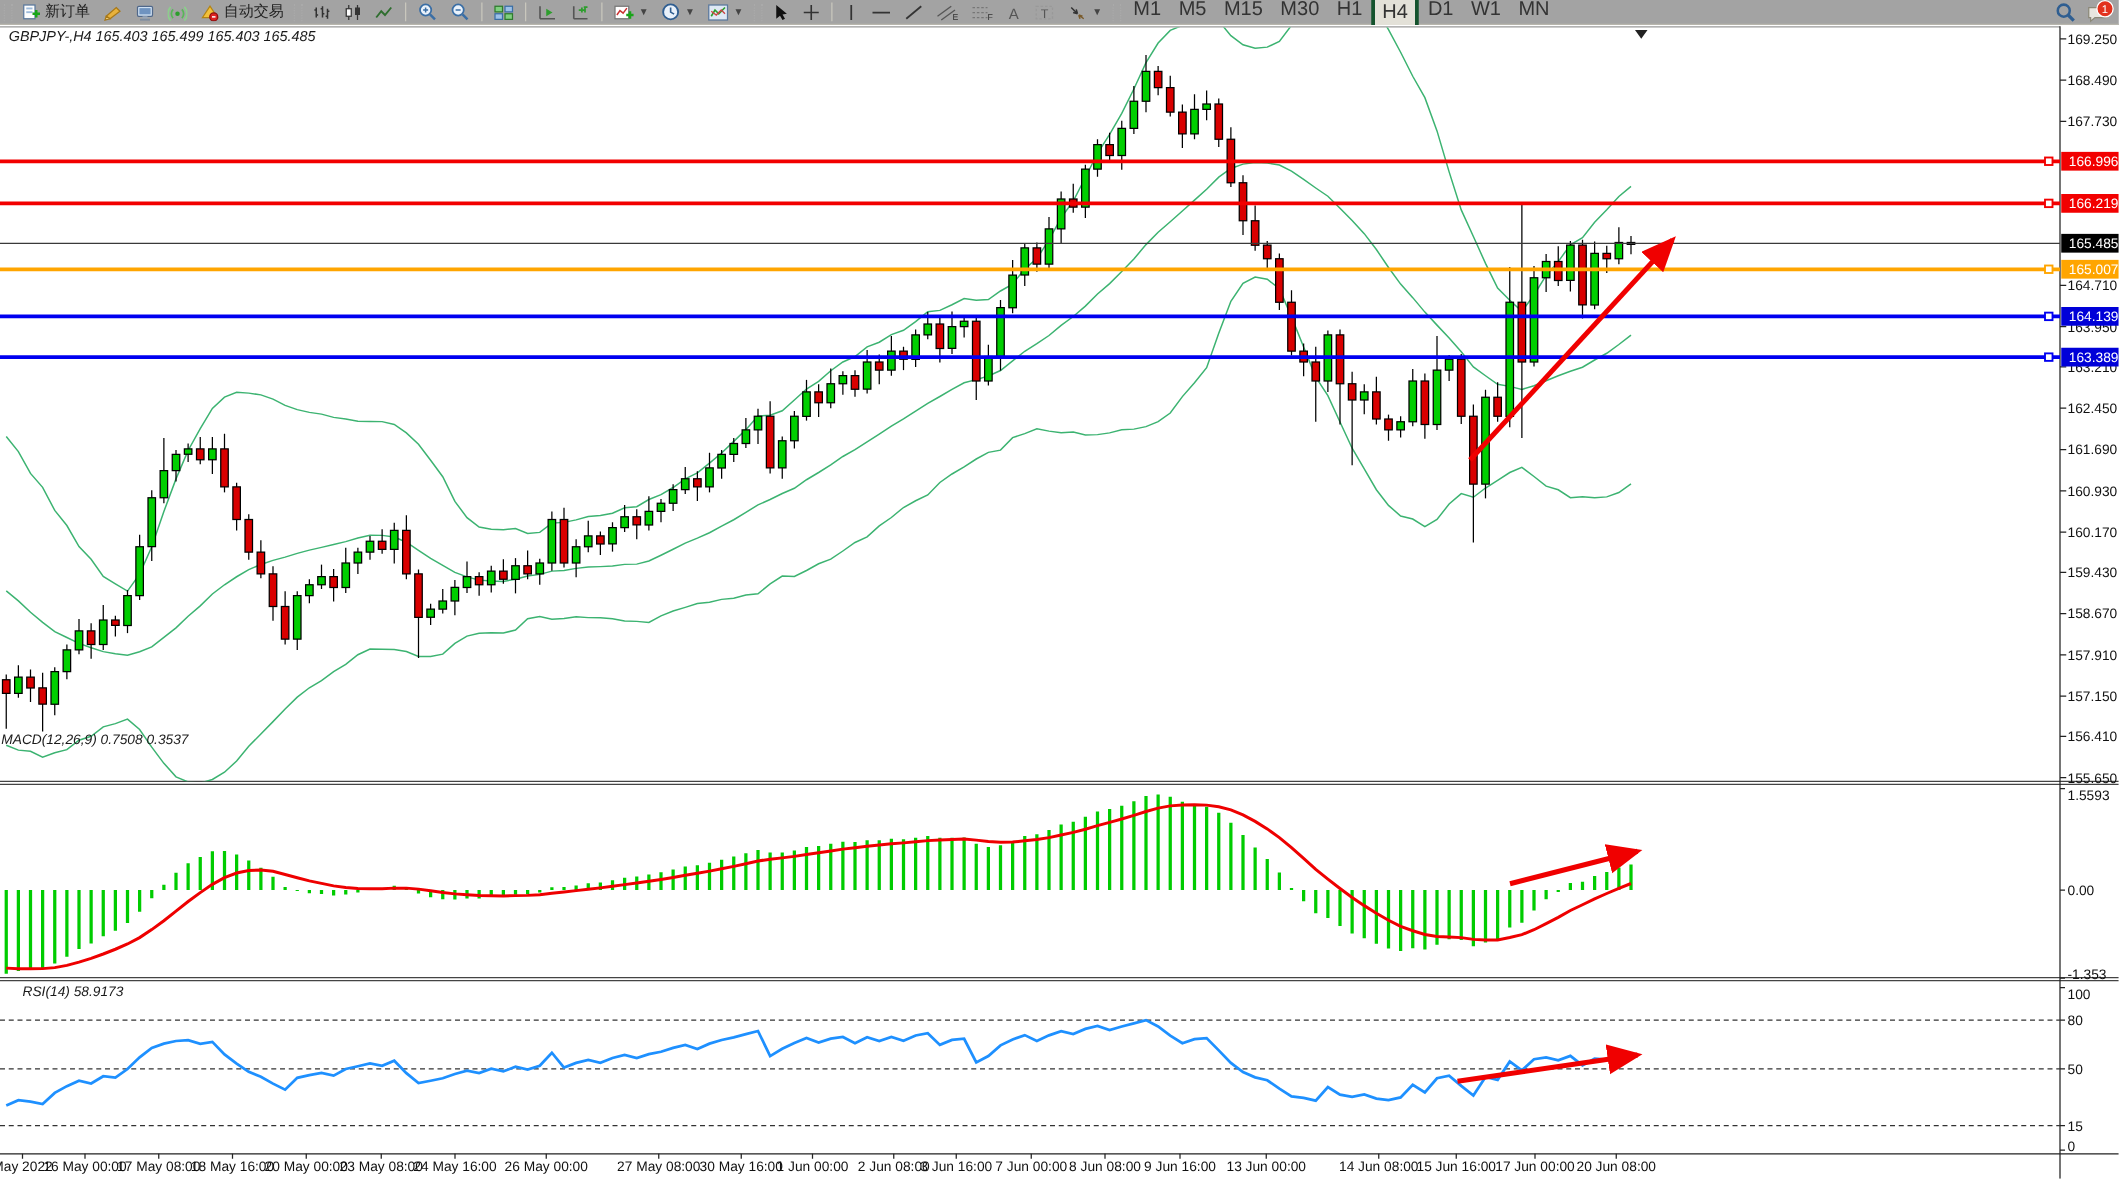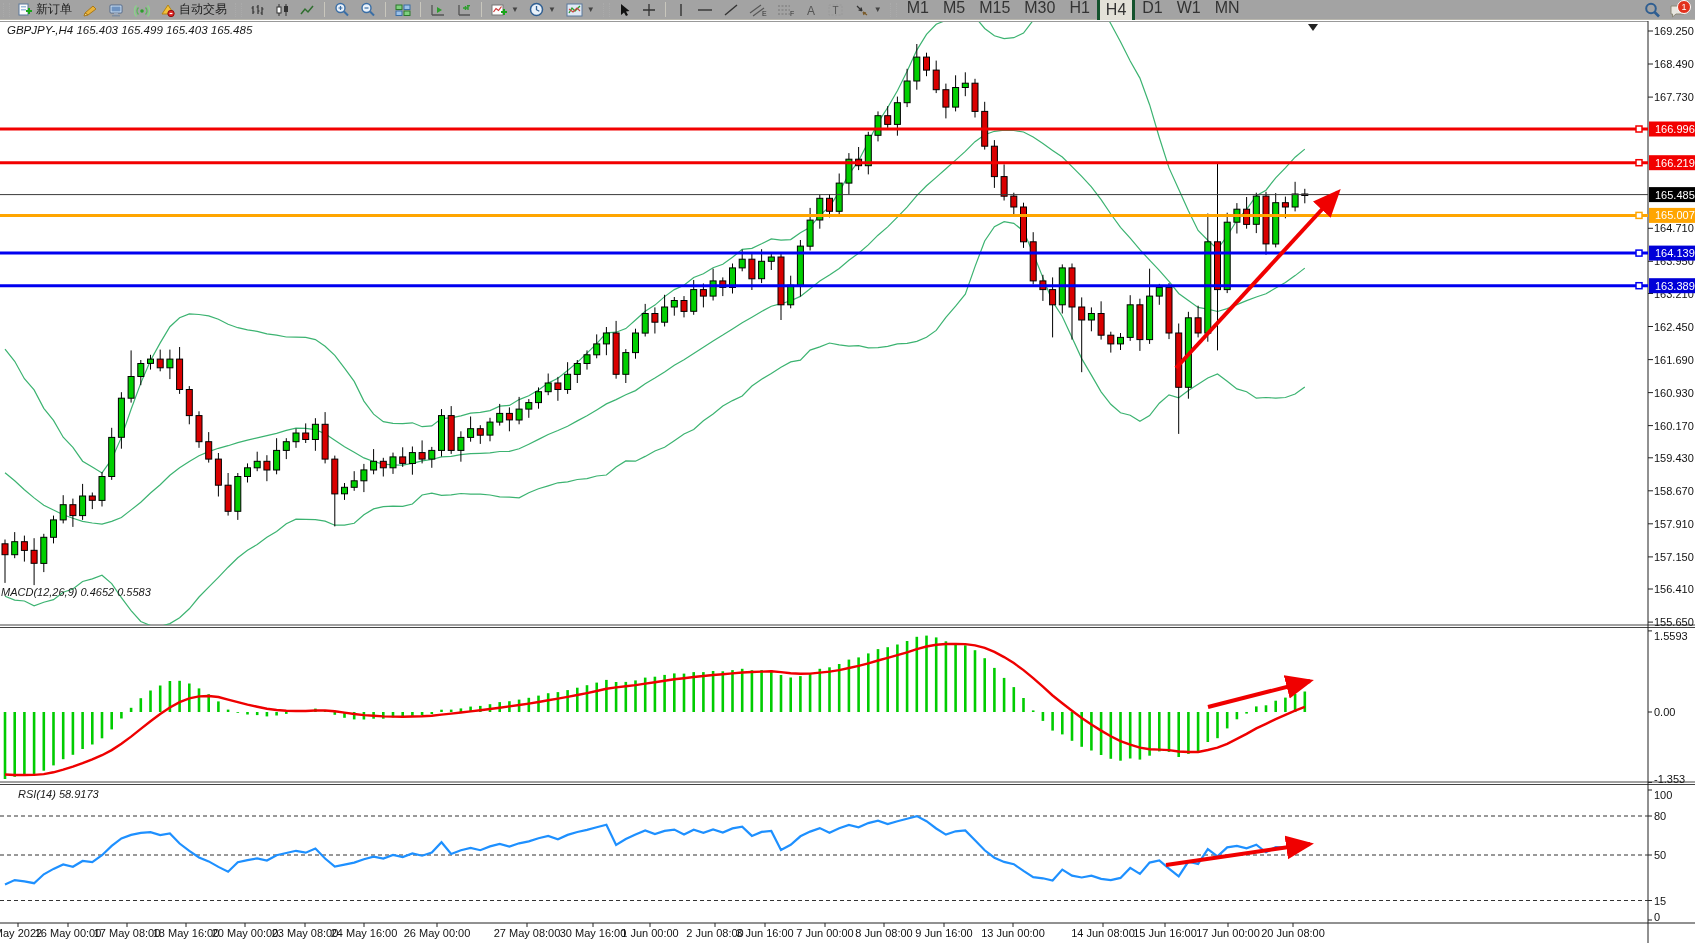--- a/index.html
+++ b/index.html
@@ -828,14 +828,14 @@
         <text x="1165" y="937">15 Jun 16:00</text>
         <line x1="1228" y1="923" x2="1228" y2="927" stroke="#222"></line>
         <text x="1228" y="937">17 Jun 00:00</text>
         <line x1="1293" y1="923" x2="1293" y2="927" stroke="#222"></line>
         <text x="1293" y="937">20 Jun 08:00</text>
       </g>
     </svg>
 </div>
 
 <div class="overlay-label" id="chart-title">GBPJPY-,H4 165.403 165.499 165.403 165.485</div>
-<div class="overlay-label" id="macd-label">MACD(12,26,9) 0.4652 0.5583</div>
+<div class="overlay-label" id="macd-label">MACD(12,26,9) 0.7508 0.3537</div>
 <div class="overlay-label" id="rsi-label">RSI(14) 58.9173</div>
 
 </body></html>

